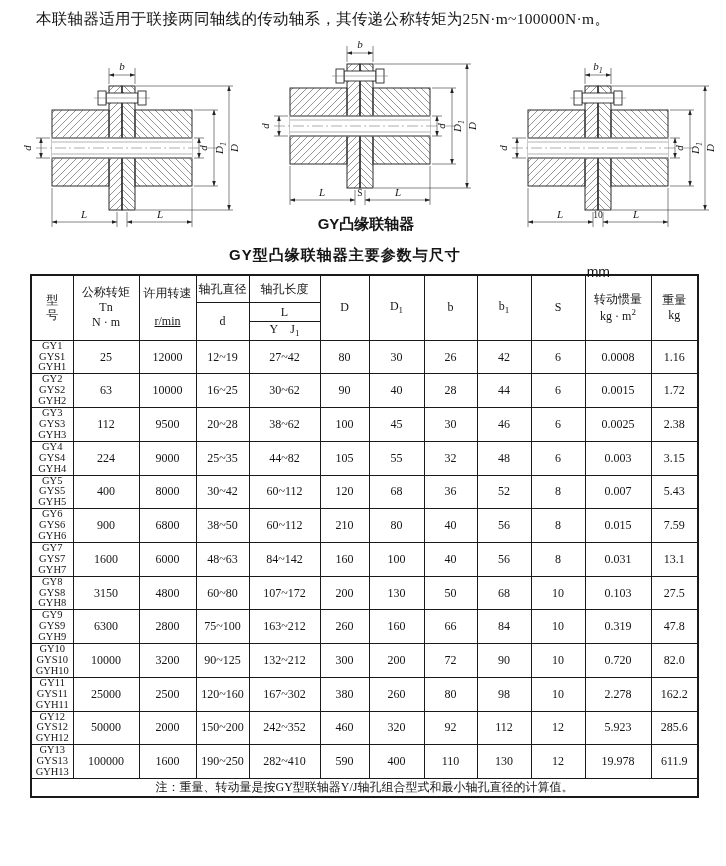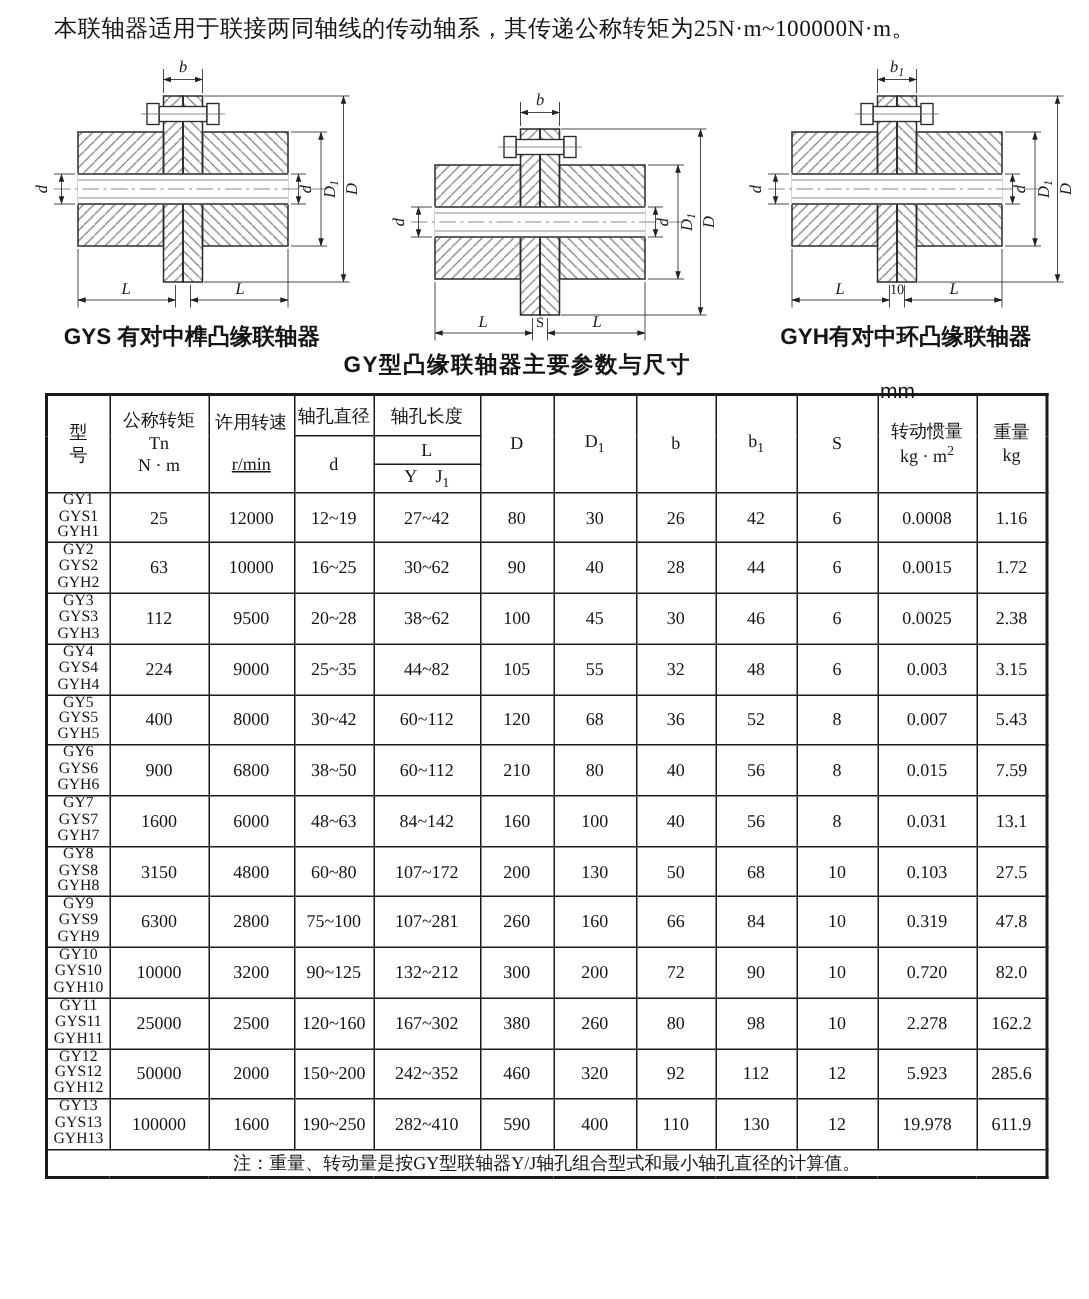--- a/index.html
+++ b/index.html
@@ -12,21 +12,21 @@
 
   .diagrams { display:flex; justify-content:space-between; align-items:flex-end;
               padding:8px 6px 0 12px; }
   .diagram { margin:0; width:232px; text-align:center; }
   .diagram svg { display:block; margin:0 auto; }
   .diagram figcaption {
     font-family:"Liberation Sans","DejaVu Sans",sans-serif;
     font-weight:bold; font-size:15px; margin-top:3px; white-space:nowrap;
   }
 
-  .table-title-row { position:relative; margin-top:0; height:24px;
+  .table-title-row { position:relative; margin-top:12px; height:24px;
     font-family:"Liberation Sans","DejaVu Sans",sans-serif;text-align:center; }
   .table-title { position:absolute; left:47.5%; transform:translateX(-50%);
     font-size:15px; font-weight:600; letter-spacing:1px; }
   .table-unit { position:absolute; right:116px; top:18px; font-size:14px; }
 
   table.spec { border-collapse:collapse; table-layout:fixed; width:667px;
     margin:4px 0 0 30px; border:2px solid #1a1a1a; }
   table.spec th, table.spec td {
     border:1px solid #1a1a1a; text-align:center; vertical-align:middle;
     padding:0; font-weight:normal; font-size:12px; overflow:hidden;
@@ -136,21 +136,20 @@
             <line x1="178" y1="128" x2="178" y2="167"></line>
             <line x1="103" y1="152" x2="103" y2="167"></line>
             <line x1="113" y1="152" x2="113" y2="167"></line>
             <line x1="38" y1="162" x2="103" y2="162" marker-start="url(#ar)" marker-end="url(#ar)"></line>
             <line x1="113" y1="162" x2="178" y2="162" marker-start="url(#ar)" marker-end="url(#ar)"></line>
           </g>
           <text class="dim" x="70" y="158" text-anchor="middle">L</text>
           <text class="dim dimsm" x="108" y="158" text-anchor="middle"></text>
           <text class="dim" x="146" y="158" text-anchor="middle">L</text>
         </svg>
-        <figcaption>GYS  有对中榫凸缘联轴器</figcaption>
       </figure>
 
       <figure class="diagram">
         <svg width="228" height="174" viewBox="0 0 228 174">
           <defs>
             <pattern id="hA" width="7" height="7" patternUnits="userSpaceOnUse">
               <path d="M0,7 L7,0" stroke="#7a7a7a" stroke-width="0.8"></path>
             </pattern>
             <pattern id="hB" width="7" height="7" patternUnits="userSpaceOnUse">
               <path d="M0,0 L7,7" stroke="#7a7a7a" stroke-width="0.8"></path>
@@ -223,20 +222,21 @@
             <line x1="178" y1="128" x2="178" y2="167"></line>
             <line x1="103" y1="152" x2="103" y2="167"></line>
             <line x1="113" y1="152" x2="113" y2="167"></line>
             <line x1="38" y1="162" x2="103" y2="162" marker-start="url(#ar)" marker-end="url(#ar)"></line>
             <line x1="113" y1="162" x2="178" y2="162" marker-start="url(#ar)" marker-end="url(#ar)"></line>
           </g>
           <text class="dim" x="70" y="158" text-anchor="middle">L</text>
           <text class="dim dimsm" x="108" y="158" text-anchor="middle">S</text>
           <text class="dim" x="146" y="158" text-anchor="middle">L</text>
         </svg>
+        <figcaption>GY凸缘联轴器</figcaption>
       </figure>
 
       <figure class="diagram">
         <svg width="228" height="174" viewBox="0 0 228 174">
           <defs>
             <pattern id="hA" width="7" height="7" patternUnits="userSpaceOnUse">
               <path d="M0,7 L7,0" stroke="#7a7a7a" stroke-width="0.8"></path>
             </pattern>
             <pattern id="hB" width="7" height="7" patternUnits="userSpaceOnUse">
               <path d="M0,0 L7,7" stroke="#7a7a7a" stroke-width="0.8"></path>
@@ -309,21 +309,20 @@
             <line x1="178" y1="128" x2="178" y2="167"></line>
             <line x1="103" y1="152" x2="103" y2="167"></line>
             <line x1="113" y1="152" x2="113" y2="167"></line>
             <line x1="38" y1="162" x2="103" y2="162" marker-start="url(#ar)" marker-end="url(#ar)"></line>
             <line x1="113" y1="162" x2="178" y2="162" marker-start="url(#ar)" marker-end="url(#ar)"></line>
           </g>
           <text class="dim" x="70" y="158" text-anchor="middle">L</text>
           <text class="dim dimsm" x="108" y="158" text-anchor="middle">10</text>
           <text class="dim" x="146" y="158" text-anchor="middle">L</text>
         </svg>
-        <figcaption>GYH有对中环凸缘联轴器</figcaption>
       </figure>
     </div>
 
   <div class="table-title-row">
     <span class="table-title">GY型凸缘联轴器主要参数与尺寸</span>
     <span class="table-unit">mm</span>
   </div>
 
   <table class="spec">
     <colgroup>
@@ -535,21 +534,21 @@
 
         <tr>
           <td class="model-cell">
             <div>GY9</div>
             <div>GYS9</div>
             <div>GYH9</div>
           </td>
           <td>6300</td>
           <td>2800</td>
           <td>75~100</td>
-          <td>107~281</td>
+          <td>163~212</td>
           <td>260</td>
           <td>160</td>
           <td>66</td>
           <td>84</td>
           <td>10</td>
           <td>0.319</td>
           <td>47.8</td>
         </tr>
 
         <tr>

